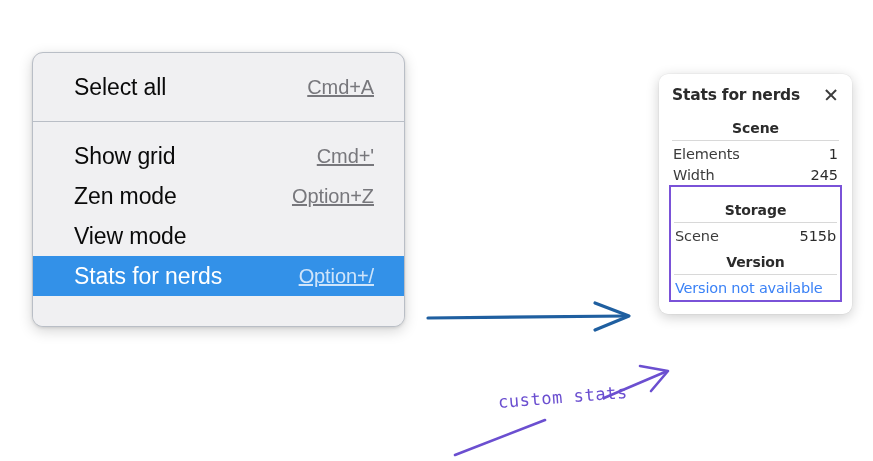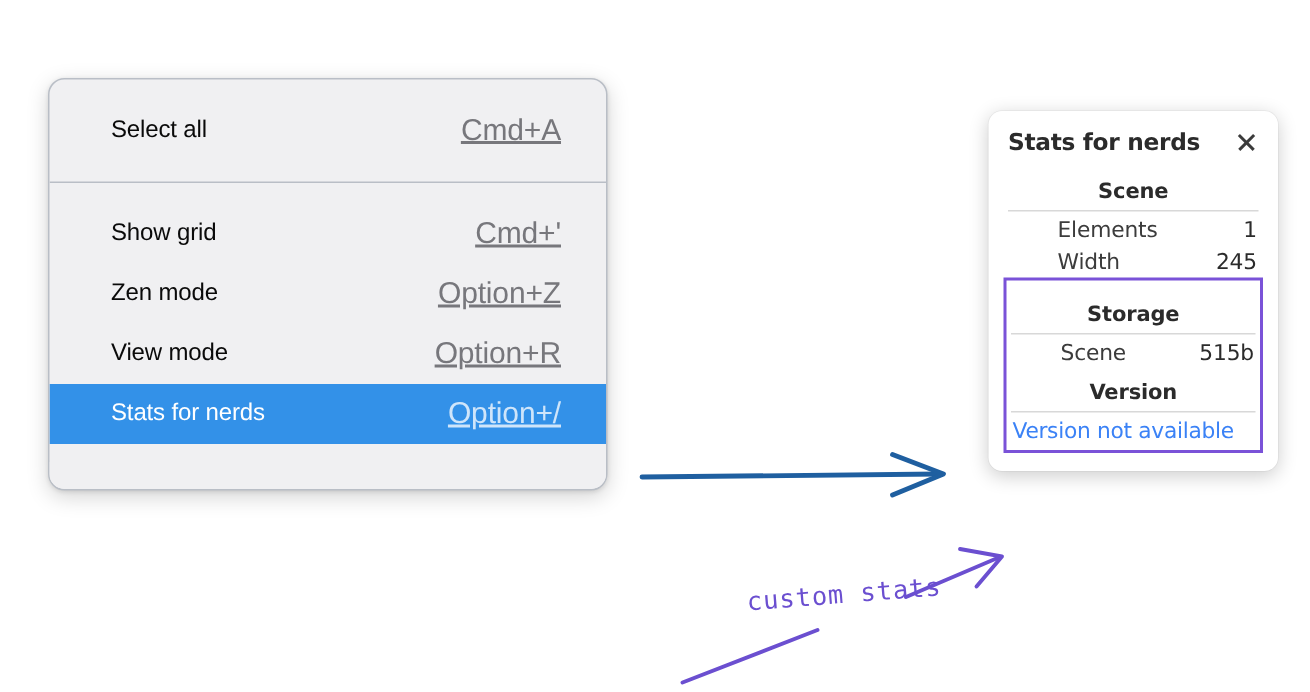--- a/index.html
+++ b/index.html
@@ -42,21 +42,21 @@
   .menu-item {
     display: flex;
     align-items: center;
     justify-content: space-between;
     height: 40px;
     padding: 0 30px 0 41px;
     box-sizing: border-box;
     cursor: default;
   }
   .menu-item .mi-label {
-    font-size: 16px;
+    font-size: 23px;
     color: #0a0a0a;
     letter-spacing: -0.1px;
     white-space: nowrap;
   }
   .menu-item .mi-shortcut {
     font-size: 20px;
     color: #77777c;
     letter-spacing: -0.1px;
     white-space: nowrap;
     text-decoration: underline;
@@ -136,21 +136,20 @@
     margin: 0 1px 2px 1px;
   }
   .sp-row {
     display: flex;
     justify-content: space-between;
     align-items: baseline;
     font-size: 14.5px;
     color: #3c3c3c;
     padding: 2.5px 2px;
     letter-spacing: -0.1px;
-    margin-left: 32px;
   }
   .sp-row .sp-val { color: #2b2b2b; }
   .sp-note {
     font-size: 14.5px;
     color: #3b82f6;
     padding: 3px 2px 2px 2px;
     letter-spacing: -0.2px;
     white-space: nowrap;
   }
 
@@ -193,21 +192,20 @@
     <div class="menu-item">
       <span class="mi-label">Show grid</span>
       <span class="mi-shortcut">Cmd+'</span>
     </div>
     <div class="menu-item">
       <span class="mi-label">Zen mode</span>
       <span class="mi-shortcut">Option+Z</span>
     </div>
     <div class="menu-item">
       <span class="mi-label">View mode</span>
-      <span class="mi-shortcut">Option+R</span>
     </div>
     <div class="menu-item selected">
       <span class="mi-label">Stats for nerds</span>
       <span class="mi-shortcut">Option+/</span>
     </div>
   </div>
 
   <div class="menu-tail"></div>
 </div>
 

